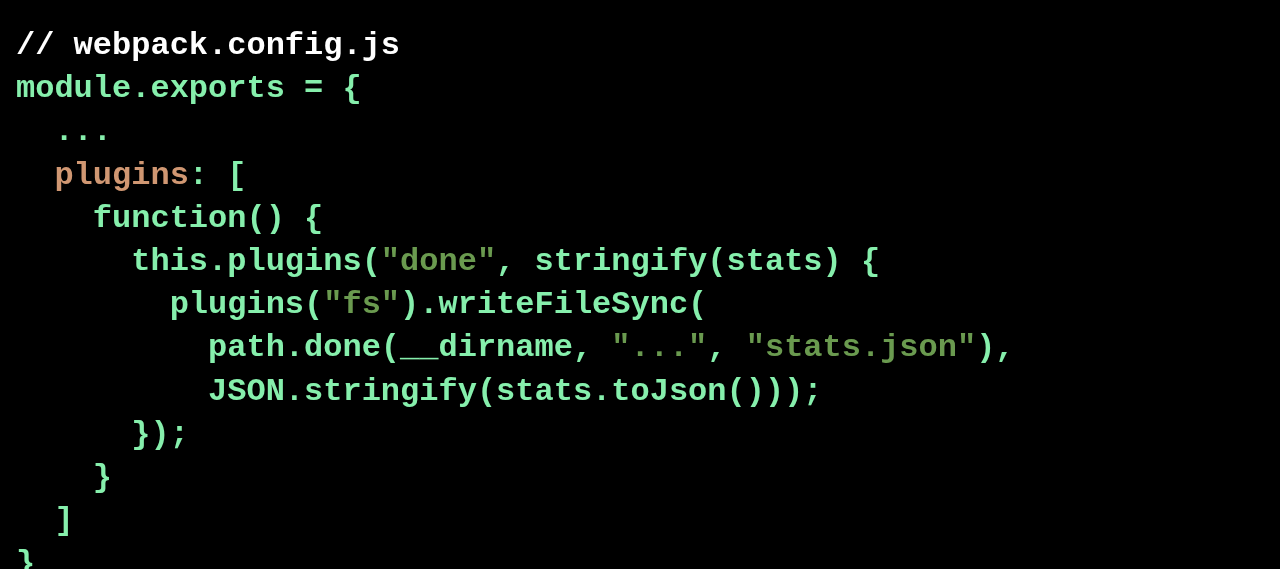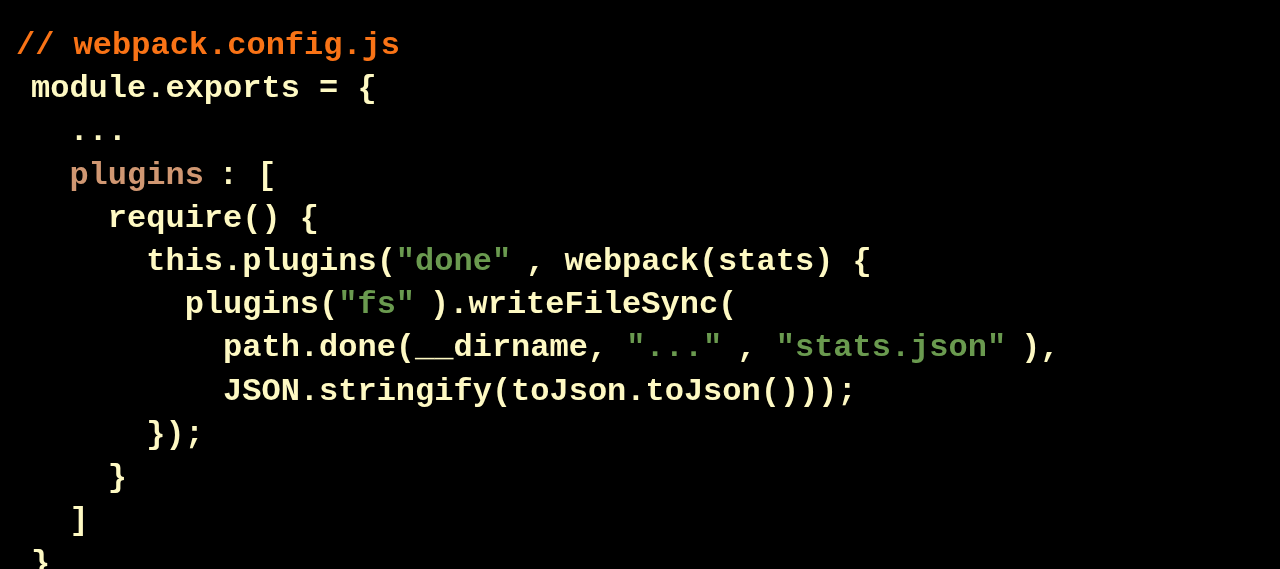--- a/index.html
+++ b/index.html
@@ -16,41 +16,40 @@
       font-size: 32px;
       font-weight: bold;
       line-height: 1.35;
       padding: 24px 16px;
       overflow: hidden;
     }
     .code-block {
       white-space: pre;
     }
     .comment {
-      color: #f97316;
+      color: #ffffff;
     }
     .key {
       color: #d09772;
     }
     .str {
       color: #6a9a4f;
     }
     .plain {
-      color: #fef9c3;
-      margin-left: 15px;
+      color: #86efac;
     }
   </style>
 </head>
 <body>
 
 <div class="code-block"><span class="comment">// webpack.config.js</span>
 <span class="plain">module.exports = {</span>
 <span class="plain">  ...</span>
 <span class="plain">  </span><span class="key">plugins</span><span class="plain">: [</span>
-<span class="plain">    require() {</span>
-<span class="plain">      this.plugins(</span><span class="str">"done"</span><span class="plain">, webpack(stats) {</span>
+<span class="plain">    function() {</span>
+<span class="plain">      this.plugins(</span><span class="str">"done"</span><span class="plain">, stringify(stats) {</span>
 <span class="plain">        plugins(</span><span class="str">"fs"</span><span class="plain">).writeFileSync(</span>
 <span class="plain">          path.done(__dirname, </span><span class="str">"..."</span><span class="plain">, </span><span class="str">"stats.json"</span><span class="plain">),</span>
-<span class="plain">          JSON.stringify(toJson.toJson()));</span>
+<span class="plain">          JSON.stringify(stats.toJson()));</span>
 <span class="plain">      });</span>
 <span class="plain">    }</span>
 <span class="plain">  ]</span>
 <span class="plain">}</span></div>
 
 </body></html>

